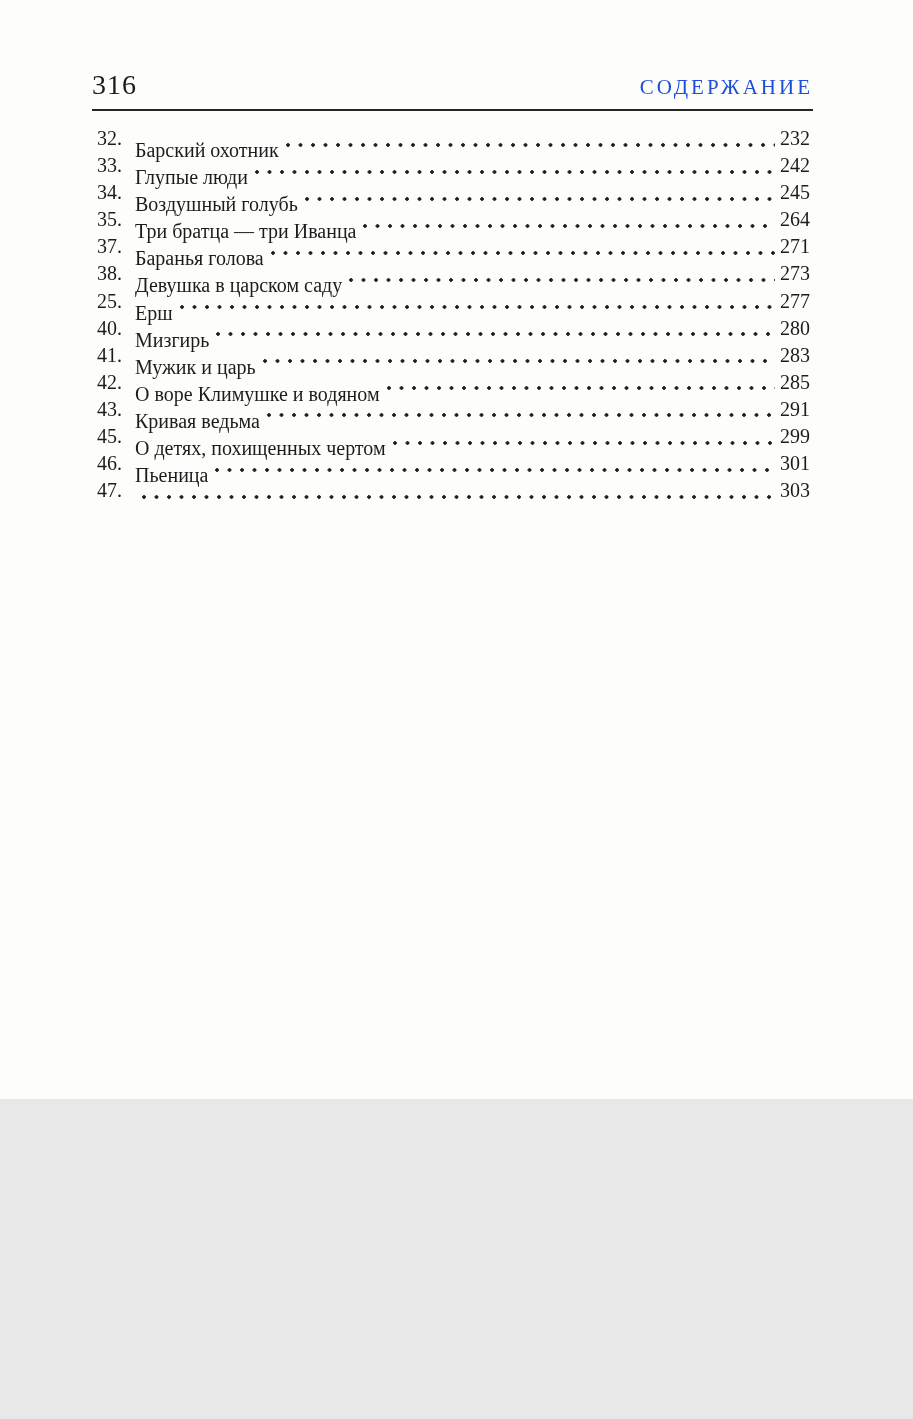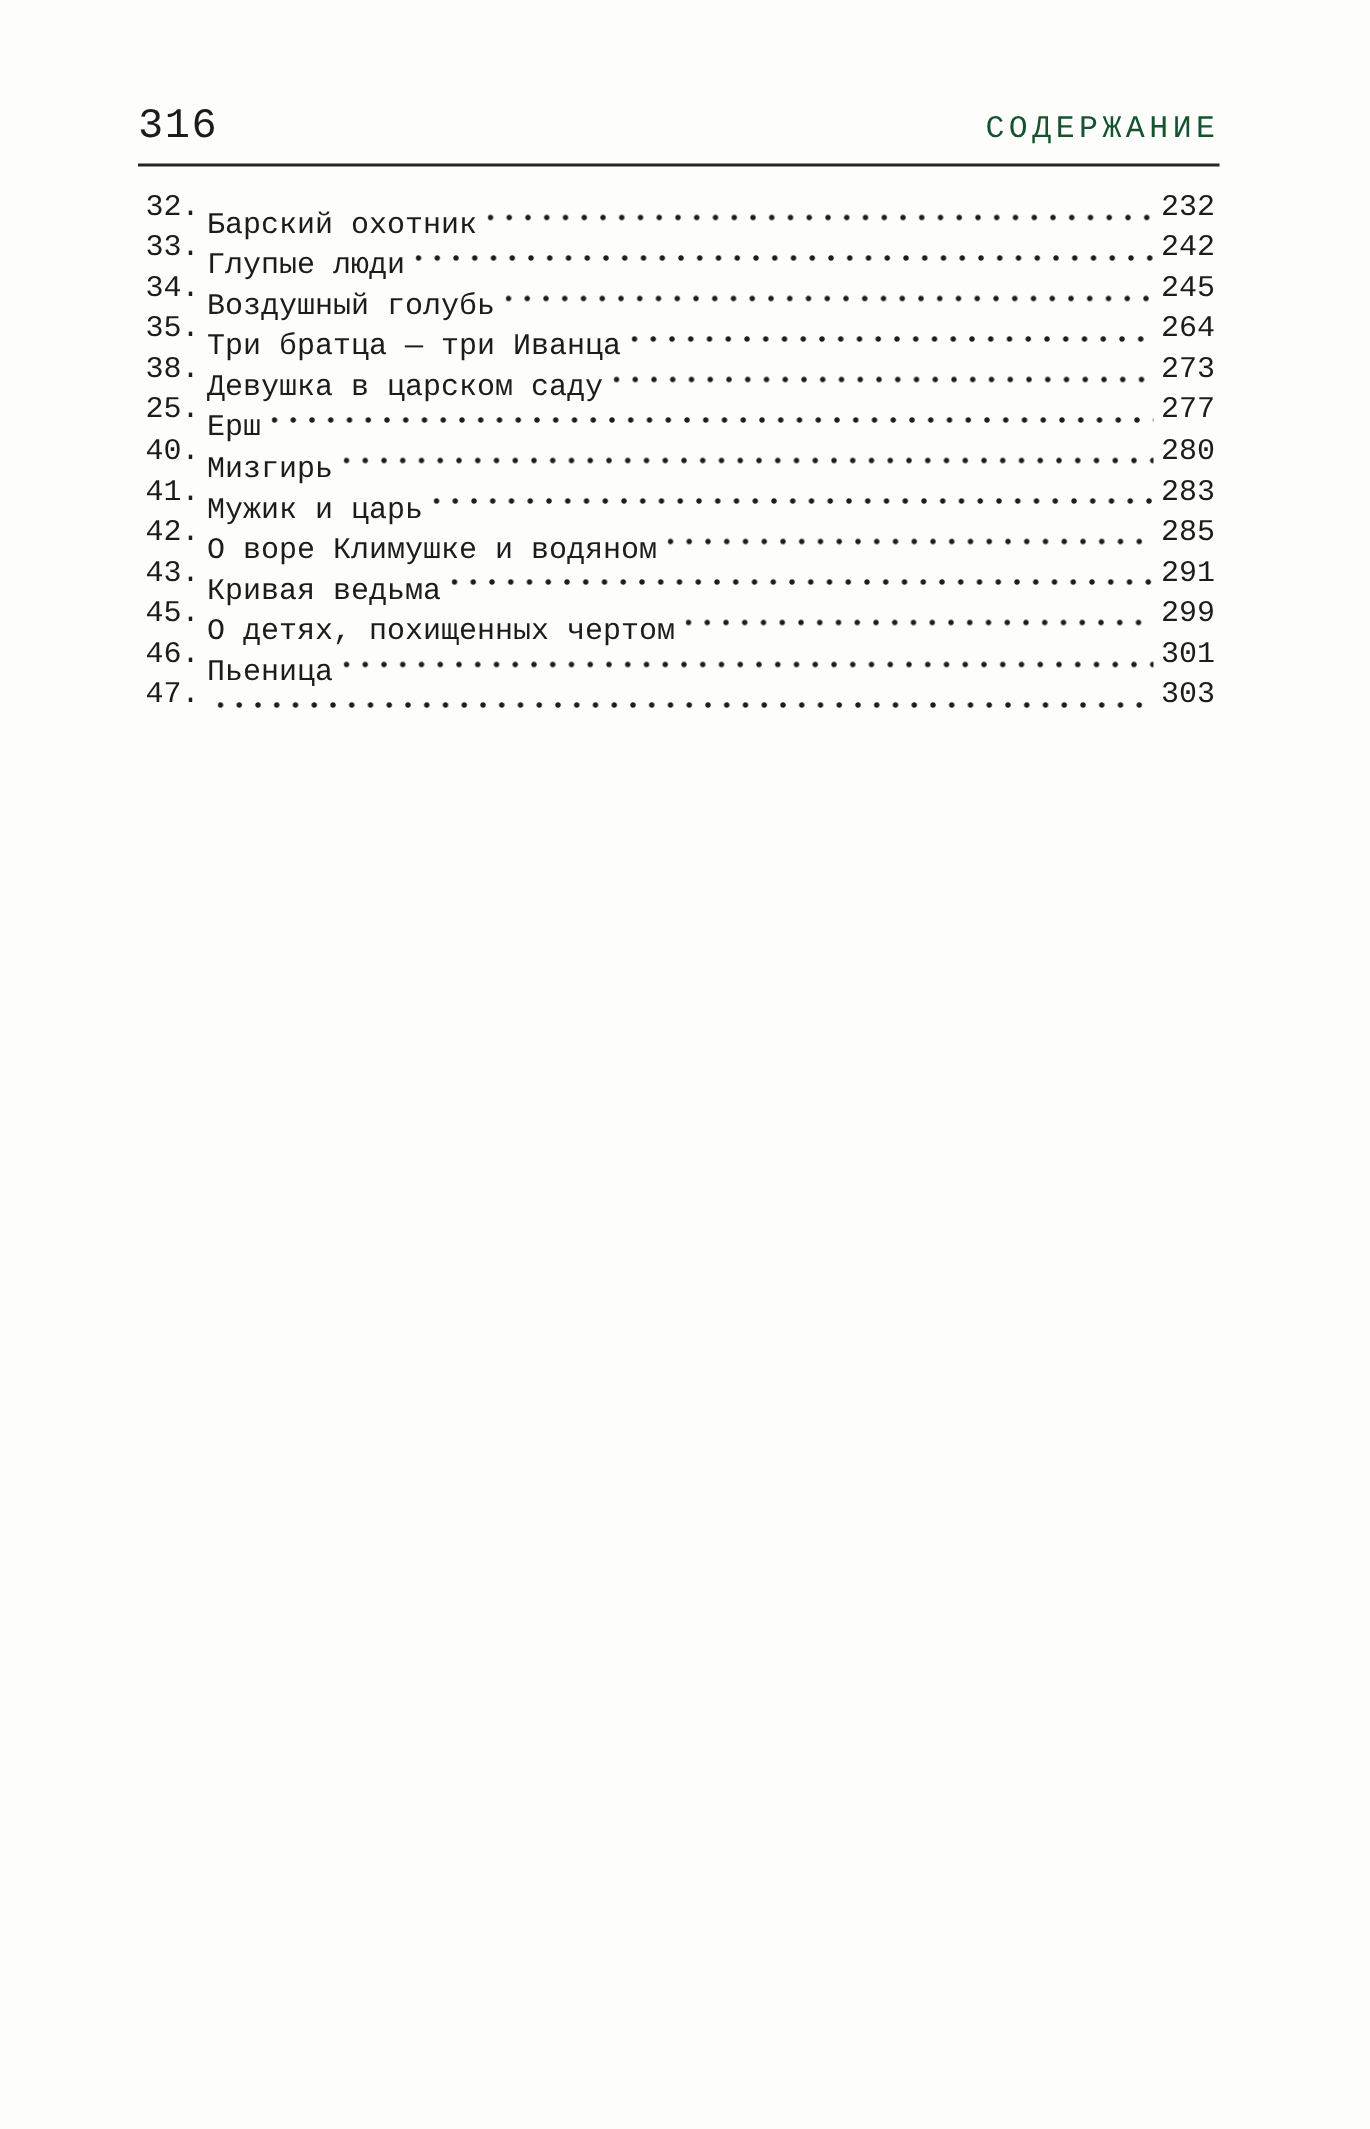--- a/index.html
+++ b/index.html
@@ -3,25 +3,25 @@
 <meta charset="utf-8">
 <style>
   html, body {
     margin: 0;
     padding: 0;
     background: #e8e8e8;
   }
   .page {
     position: relative;
     width: 913px;
-    height: 1419px;
+    height: 1099px;
     margin: 0 auto;
     background: #fdfdfc;
     color: #1c1c1c;
-    font-family: Liberation Mono, monospace;
+    font-family: Liberation Serif, serif;
     overflow: hidden;
   }
   
   .running-head {
     position: absolute;
     left: 92px;
     top: 70px;
     width: 721px;
     display: flex;
     justify-content: space-between;
@@ -31,21 +31,21 @@
   }
   .folio {
     font-size: 28px;
     line-height: 30px;
     letter-spacing: 1px;
   }
   .head-title {
     font-size: 21px;
     line-height: 26px;
     letter-spacing: 3px;
-    color: #14532d;
+    color: #1d4ed8;
   }
   
   .toc {
     position: absolute;
     left: 97px;
     top: 125px;
     width: 713px;
   }
   .toc-row {
     display: flex;
@@ -112,20 +112,26 @@
     </div>
 
     <div class="toc-row">
       <span class="toc-num">35.</span>
       <span class="toc-title">Три братца — три Иванца</span>
       <span class="toc-leader"></span>
       <span class="toc-page">264</span>
     </div>
 
 
+    <div class="toc-row">
+      <span class="toc-num">37.</span>
+      <span class="toc-title">Баранья голова</span>
+      <span class="toc-leader"></span>
+      <span class="toc-page">271</span>
+    </div>
 
     <div class="toc-row">
       <span class="toc-num">38.</span>
       <span class="toc-title">Девушка в царском саду</span>
       <span class="toc-leader"></span>
       <span class="toc-page">273</span>
     </div>
 
     <div class="toc-row">
       <span class="toc-num">25.</span>

